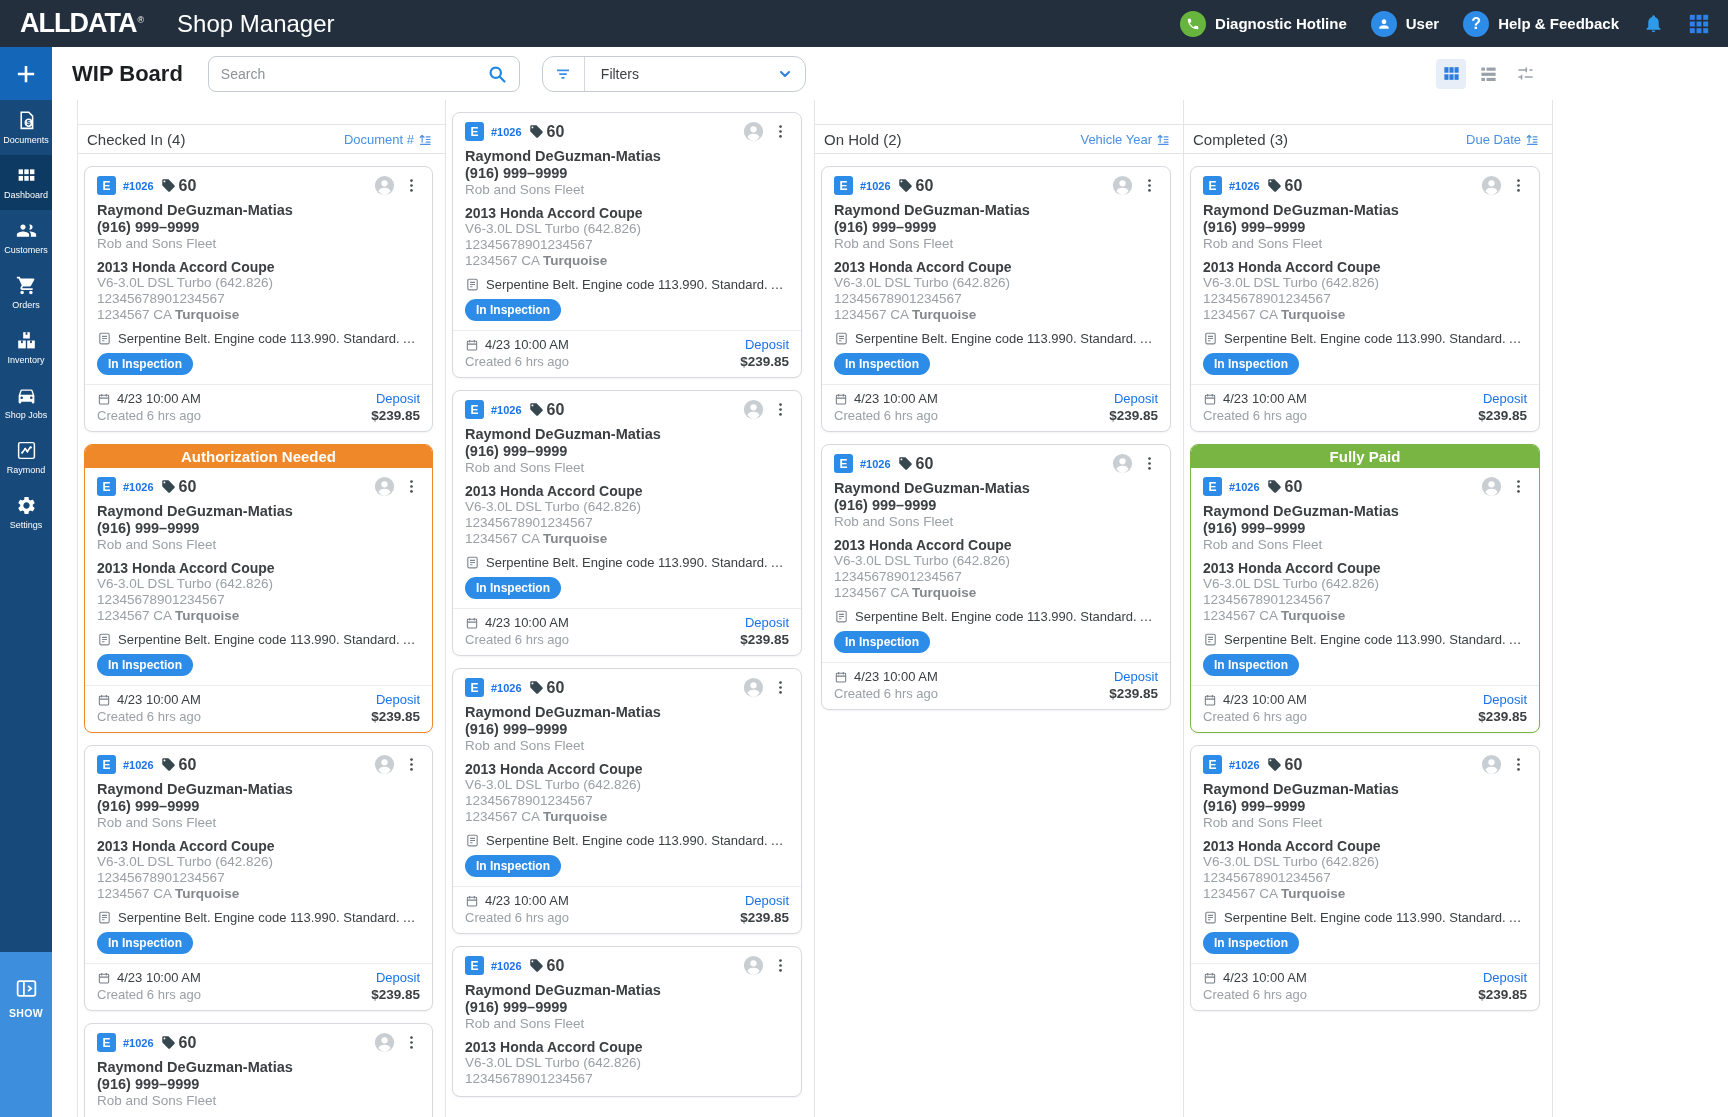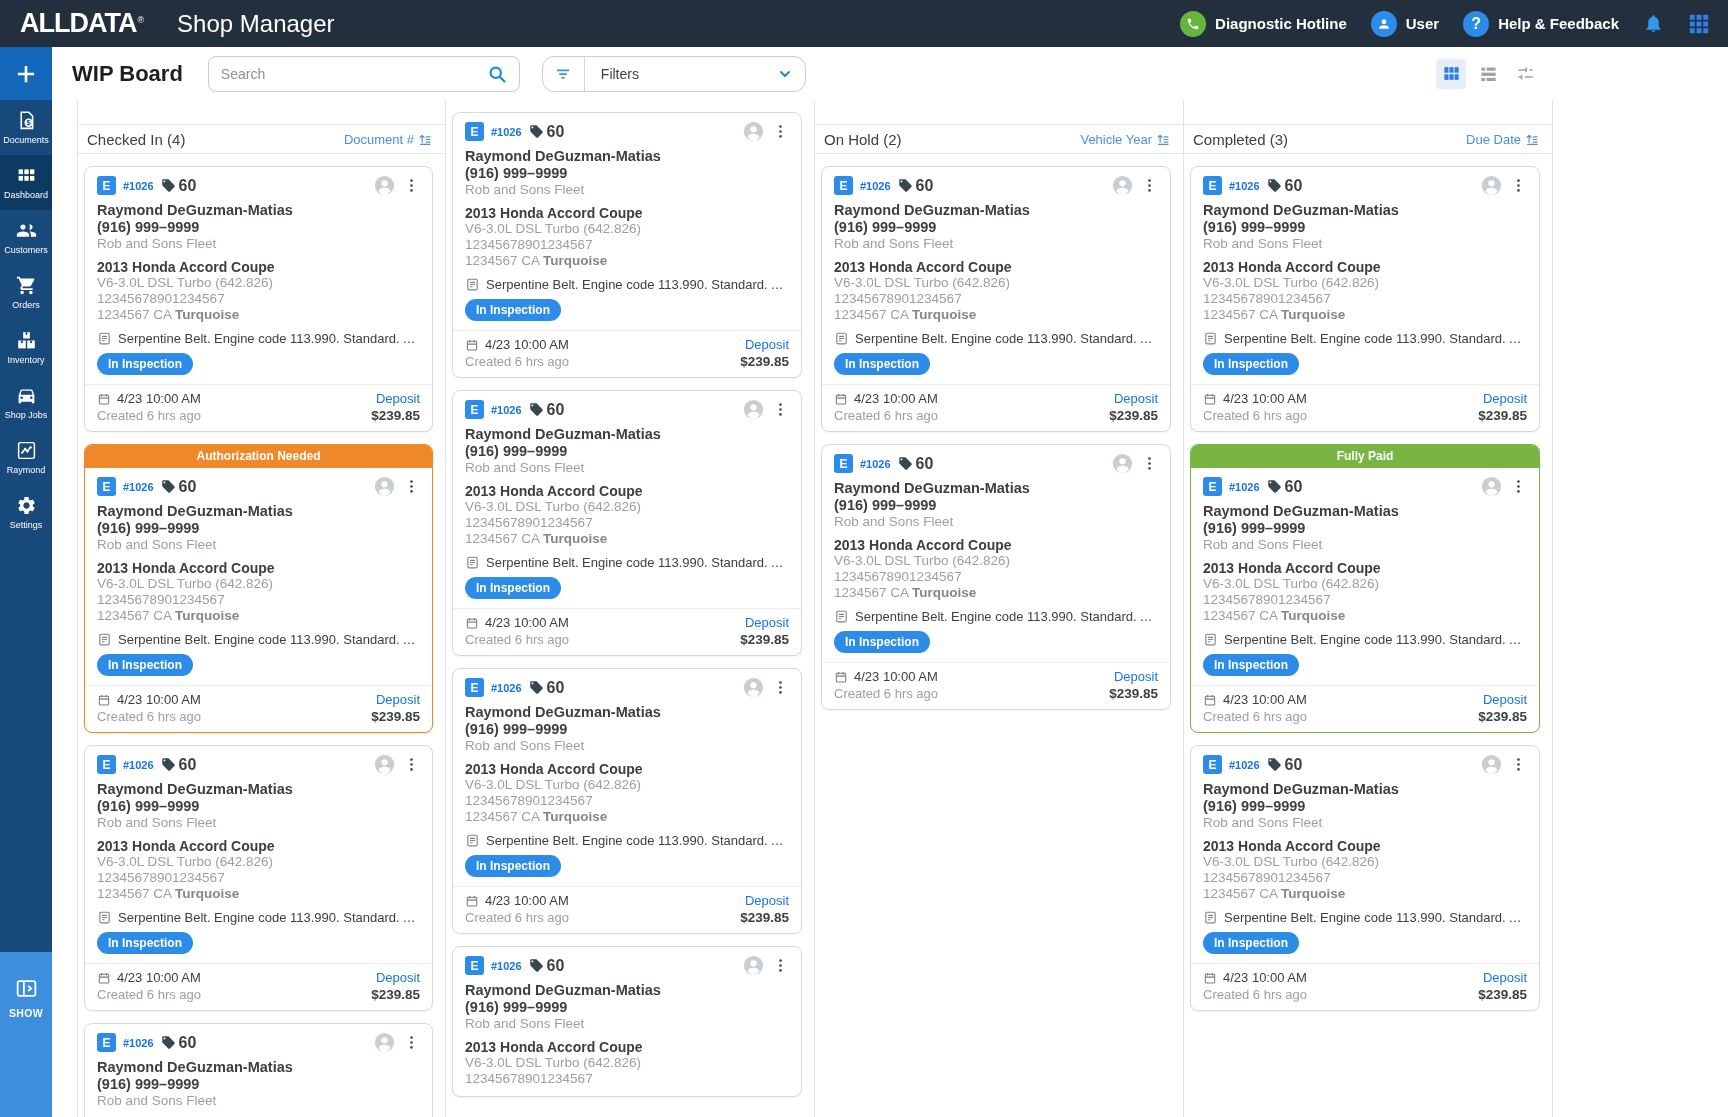--- a/index.html
+++ b/index.html
@@ -59,21 +59,21 @@
   .col-head { height:30px; flex:none; border-top:1px solid #e2e4e8; border-bottom:1px solid #e2e4e8; display:flex; align-items:center; justify-content:space-between; padding:0 12px 0 9px;margin-top:24px; }
   .col-label { font-size:15px; color:#3c4043; }
   .col-sort { display:flex; align-items:center; gap:4px; color:#4a8fe2; font-size:13px; cursor:pointer; }
   .col-sort svg { width:15px; height:15px; }
   .col-body { flex:1; overflow:hidden; padding:12px 12px 0 6px; }
 
   
   .card { background:#fff; border:1px solid #d6dade; border-radius:8px; margin-bottom:12px; box-shadow:0 1px 2px rgba(0,0,0,.05); overflow:hidden; cursor:pointer; }
   .card.orange { border-color:#ef8829; }
   .card.green  { border-color:#79b543; }
-  .card-banner { height:23px; line-height:23px; text-align:center; color:#fff; font-size:12px; font-weight:700; }
+  .card-banner { height:23px; line-height:23px; text-align:center; color:#fff; font-size:15px; font-weight:700; }
   .card.orange .card-banner { background:#ef8829; }
   .card.green  .card-banner { background:#79b543; }
   .card-pad { padding:9px 12px 9px 12px; }
   .card-top { display:flex; align-items:center; height:19px; margin-bottom:7px; }
   .doc-badge { width:19px; height:19px; background:#2d8ce8; color:#fff; font-size:12px; font-weight:700; border-radius:3px; display:flex; align-items:center; justify-content:center; flex:none; }
   .doc-num { color:#1a73e8; font-weight:700; font-size:11px; margin-left:7px; }
   .tag-ic { margin-left:7px; display:flex; } .tag-ic svg { width:15px; height:15px; }
   .tag-count { font-weight:700; font-size:16px; color:#3c4043; margin-left:3px; }
   .card-top .spacer { flex:1; }
   .avatar-ic svg { width:21px; height:21px; display:block; }

